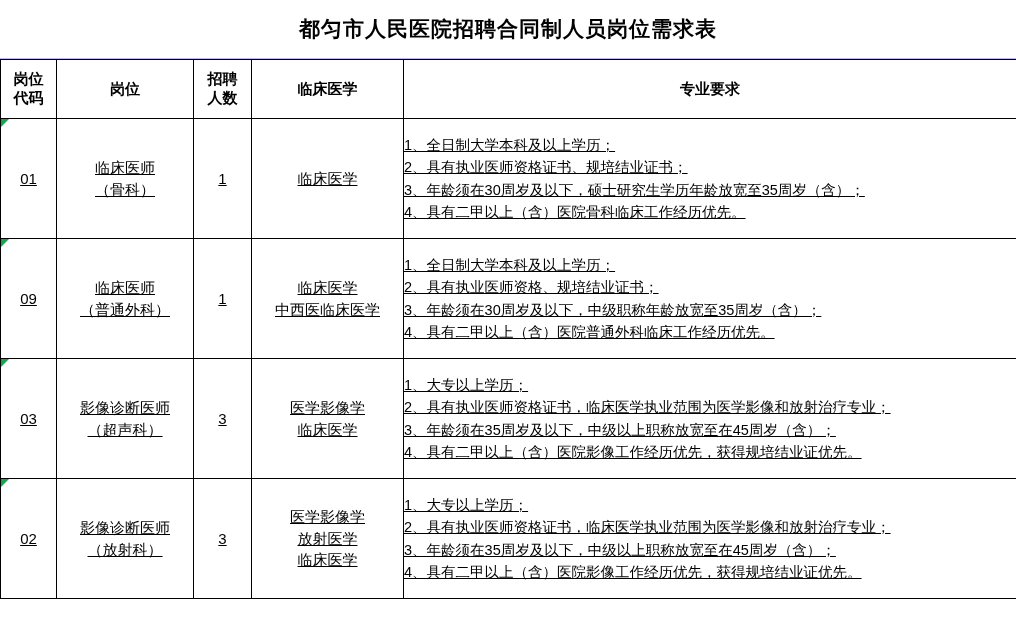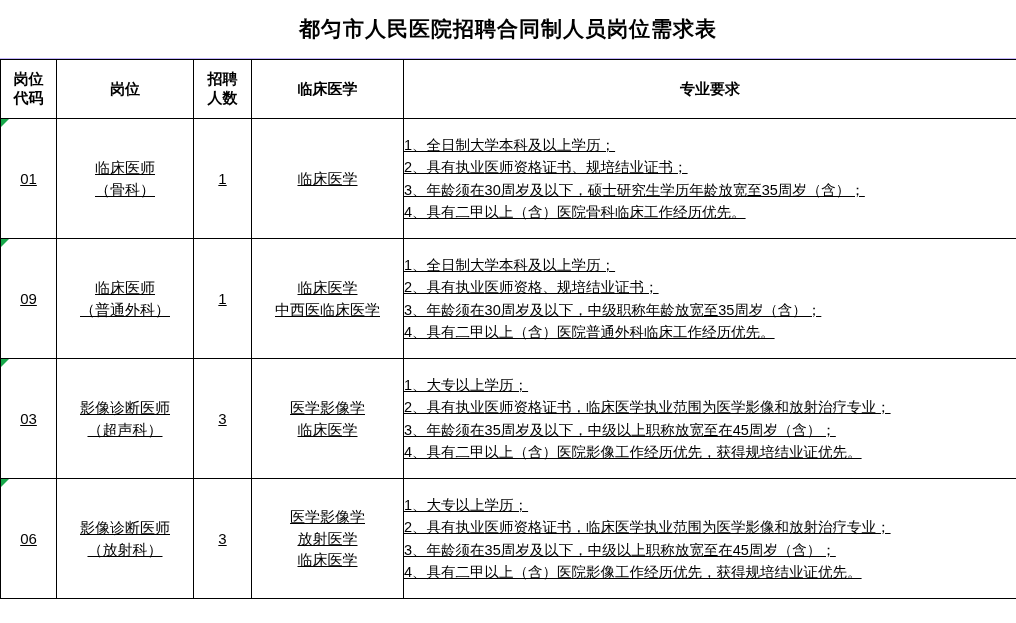--- a/index.html
+++ b/index.html
@@ -171,21 +171,21 @@
         <td class="center"><span style="white-space:pre-line">医学影像学
 临床医学</span></td>
         <td class="req">1、大专以上学历；
 2、具有执业医师资格证书，临床医学执业范围为医学影像和放射治疗专业；
 3、年龄须在35周岁及以下，中级以上职称放宽至在45周岁（含）；
 4、具有二甲以上（含）医院影像工作经历优先，获得规培结业证优先。</td>
       </tr>
       <tr>
         <td class="center corner-wrap">
           <span class="corner" style="background: rgb(23, 167, 74);"></span>
-          <span>06</span>
+          <span>02</span>
         </td>
         <td class="center"><span style="white-space:pre-line">影像诊断医师
 （放射科）</span></td>
         <td class="center"><span>3</span></td>
         <td class="center"><span style="white-space:pre-line">医学影像学
 放射医学
 临床医学</span></td>
         <td class="req">1、大专以上学历；
 2、具有执业医师资格证书，临床医学执业范围为医学影像和放射治疗专业；
 3、年龄须在35周岁及以下，中级以上职称放宽至在45周岁（含）；

